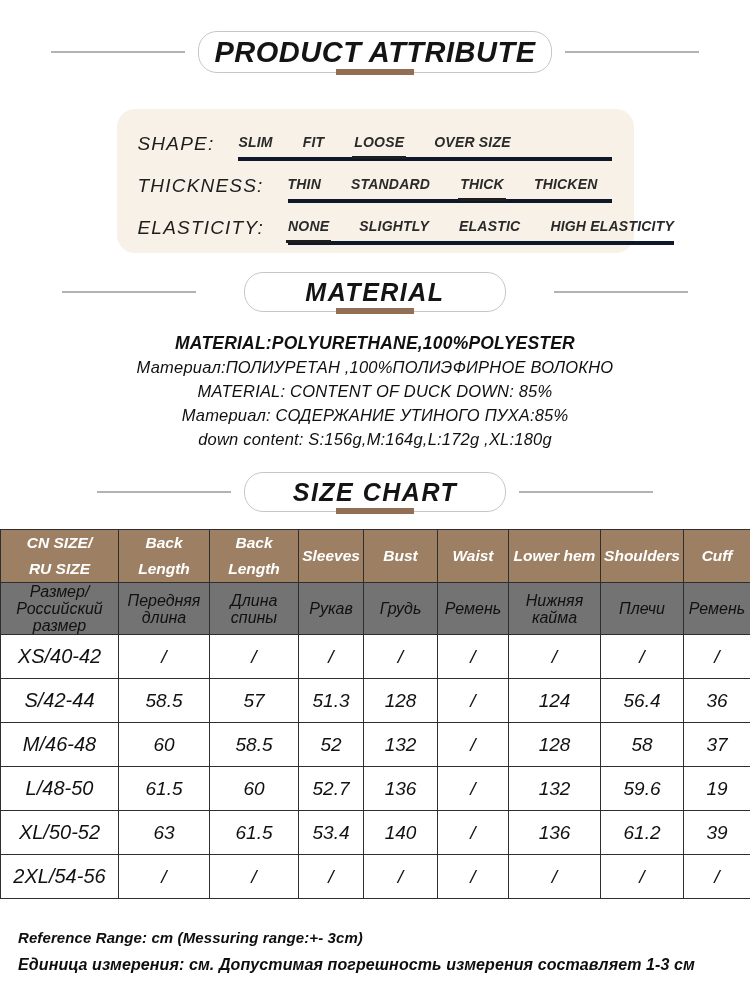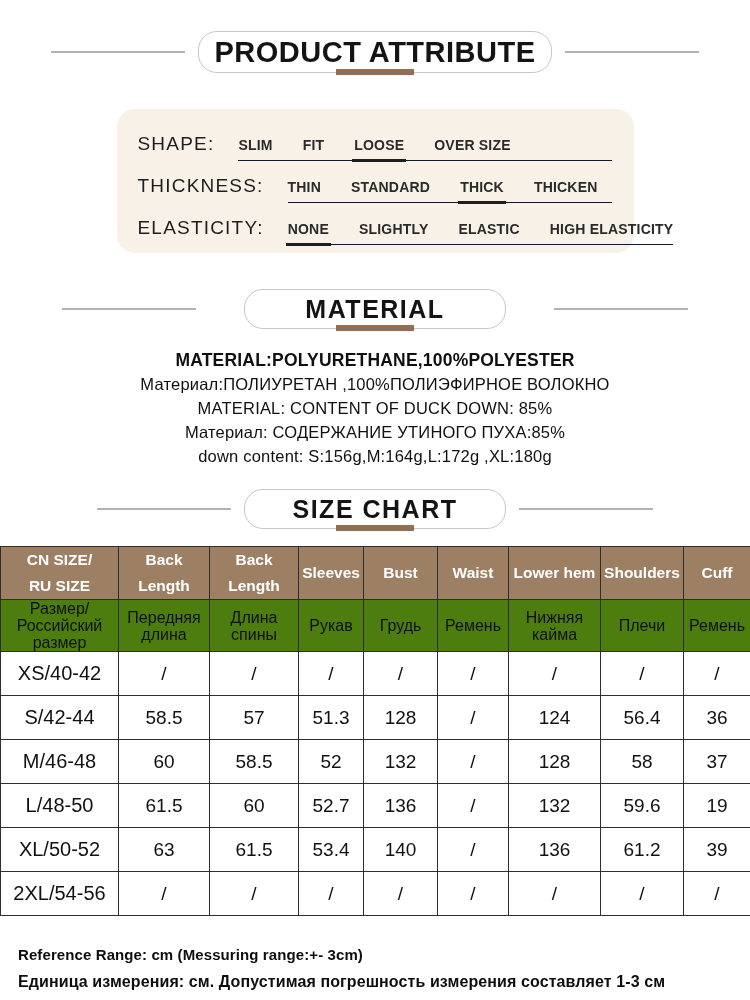--- a/index.html
+++ b/index.html
@@ -1,52 +1,52 @@
 <!DOCTYPE html>
 <html><head>
 <meta charset="utf-8">
 <style>
   html,body { margin:0; padding:0; }
   body {
     width:750px; height:1000px; background:#ffffff; overflow:hidden;
     font-family:"Liberation Sans", sans-serif; color:#161616;
     -webkit-font-smoothing:antialiased;
   }
-  .page { position:relative; width:750px; height:1000px; }
+  .page { position:relative; width:750px; height:1000px;font-style:italic; }
 
   
   .sec-header { display:flex; align-items:center; justify-content:center; gap:13px; }
   .sec-line { width:134px; height:0; border-top:2px solid #b5b2af; }
   .sec-pill {
     position:relative; background:#fff; border:1.5px solid #c9c7c4;
     border-radius:19px; text-align:center; color:#141414;
   }
   .sec-pill.lg { width:352px; height:40px; line-height:40px; font-size:29px; font-weight:700; letter-spacing:0.5px; }
   .sec-pill.md { width:260px; height:38px; line-height:38px; font-size:25px; font-weight:700; letter-spacing:1.5px; }
   .sec-bar {
     position:absolute; left:50%; transform:translateX(-50%); bottom:-3px;
     width:78px; height:6px; background:#926f54;
   }
   .hdr-1 { padding-top:31px; }
-  .hdr-2 { margin-top:36px;gap:48px; }
+  .hdr-2 { margin-top:19px;gap:48px; }
   .hdr-3 { margin-top:21px; }
 
   
   .attr-panel {
     width:517px; margin:36px auto 0 auto; background:#f8f1e7;
     border-radius:18px; padding:10px 18px 8px 18px; box-sizing:border-box;
   }
   .attr-row { display:flex; align-items:flex-end; height:42px; padding-left:3px; }
   .attr-label {
     font-size:19px; letter-spacing:1.2px; color:#1d1d1d;
     padding-bottom:6px; margin-right:24px; white-space:nowrap;
   }
   .attr-options {
     flex:1; display:flex; align-items:flex-end; gap:30px;
-    border-bottom:1px solid #0f172a; padding-bottom:7px; margin-right:4px;margin-top:15px;
+    border-bottom:4px solid #0f172a; padding-bottom:7px; margin-right:4px;margin-top:15px;
   }
   .attr-option {
     position:relative; font-size:14px; font-weight:700; color:#2a2a2a;
     letter-spacing:0.2px; white-space:nowrap;
   }
   .attr-option.selected::after {
     content:''; position:absolute; left:-2px; right:-2px; bottom:-9px;
     height:3.5px; background:#1e1e1e;
   }
 
@@ -63,21 +63,21 @@
     border:1.5px solid #2e2e2e; text-align:center; vertical-align:middle;
     padding:0; overflow:hidden;
   }
   tr.head-en { height:37px; }
   tr.head-en th {
     background:#9d8064; color:#ffffff; font-weight:700; font-size:15.5px;
     white-space:pre-line; line-height:26px;
   }
   tr.head-ru { height:44px; }
   tr.head-ru th {
-    background:#4d7c0f; color:#111; font-weight:400; font-size:16px;
+    background:#737373; color:#111; font-weight:400; font-size:16px;
     white-space:pre-line; line-height:17px;
   }
   .size-table tbody tr { height:44px; }
   td.size-cell { font-size:20px; color:#111; }
   td.val-cell { font-size:19px; color:#111; }
 
   
   .footnotes { margin-top:30px; padding-left:18px; }
   .footnote { color:#0e0e0e; }
   .footnote.en { font-weight:700; font-size:15px; margin-bottom:10px; letter-spacing:0.1px; }

